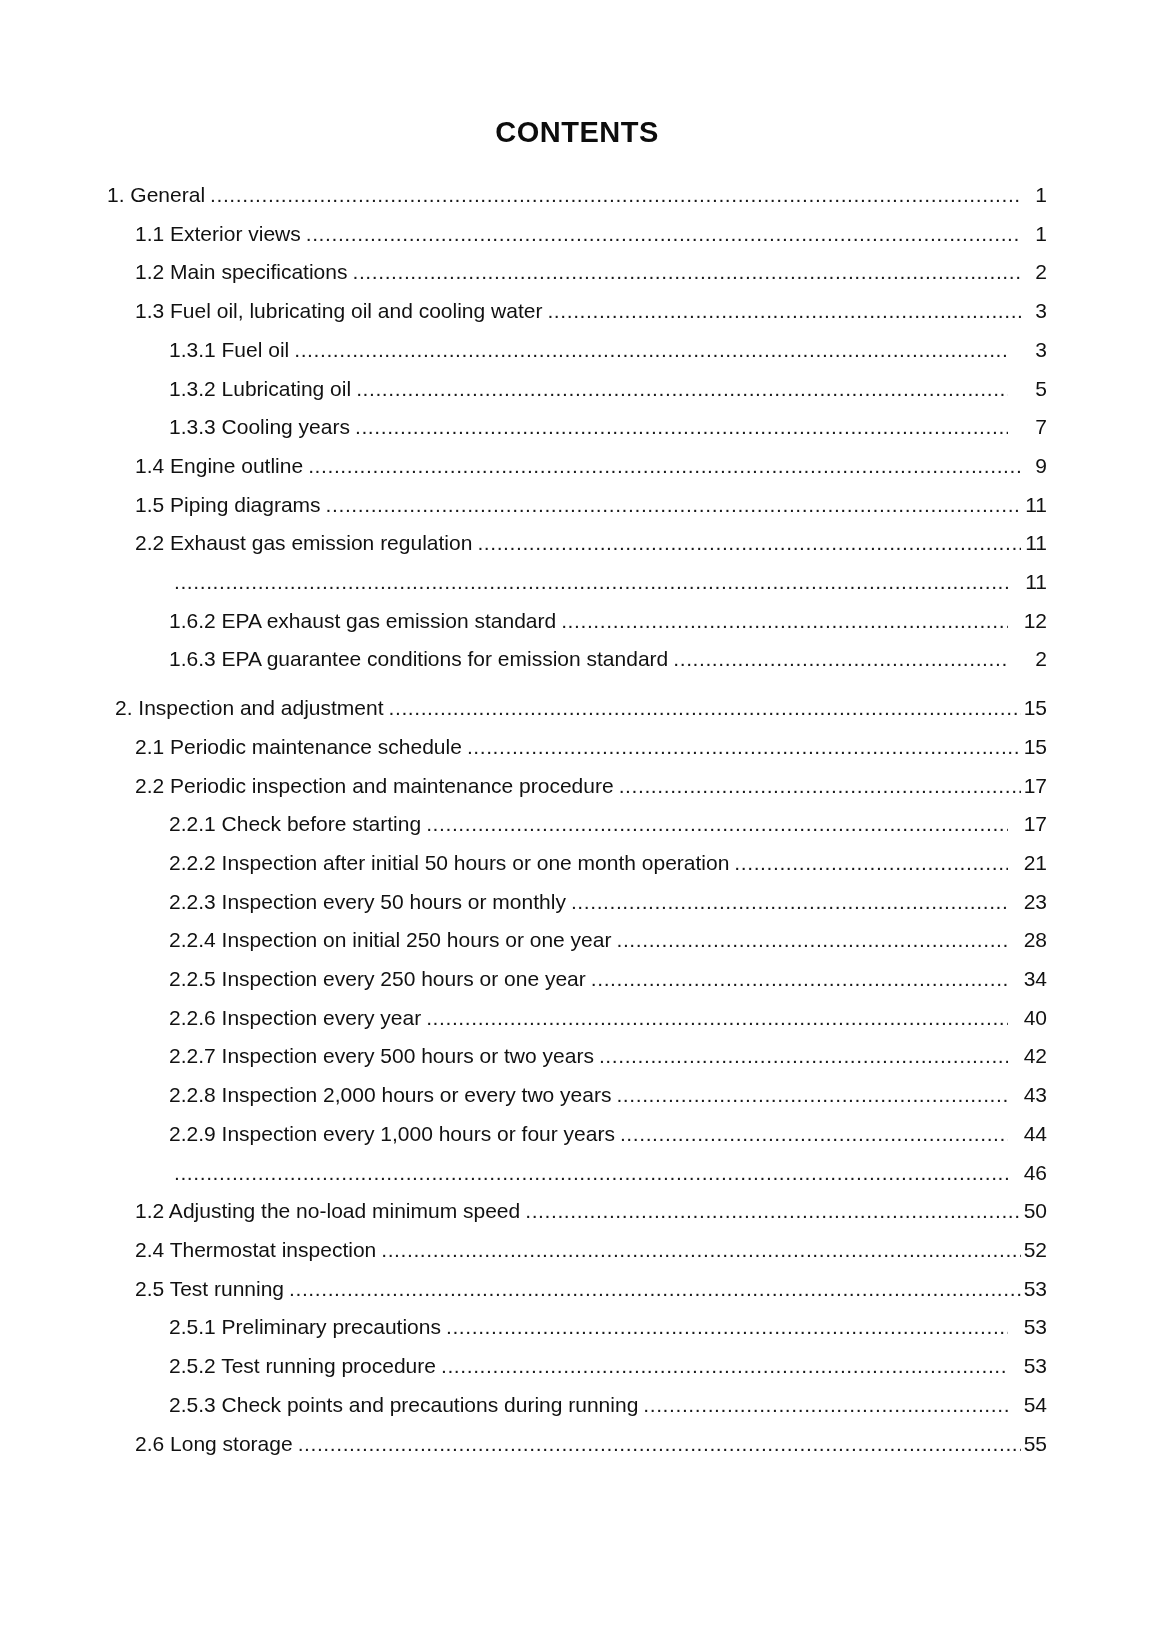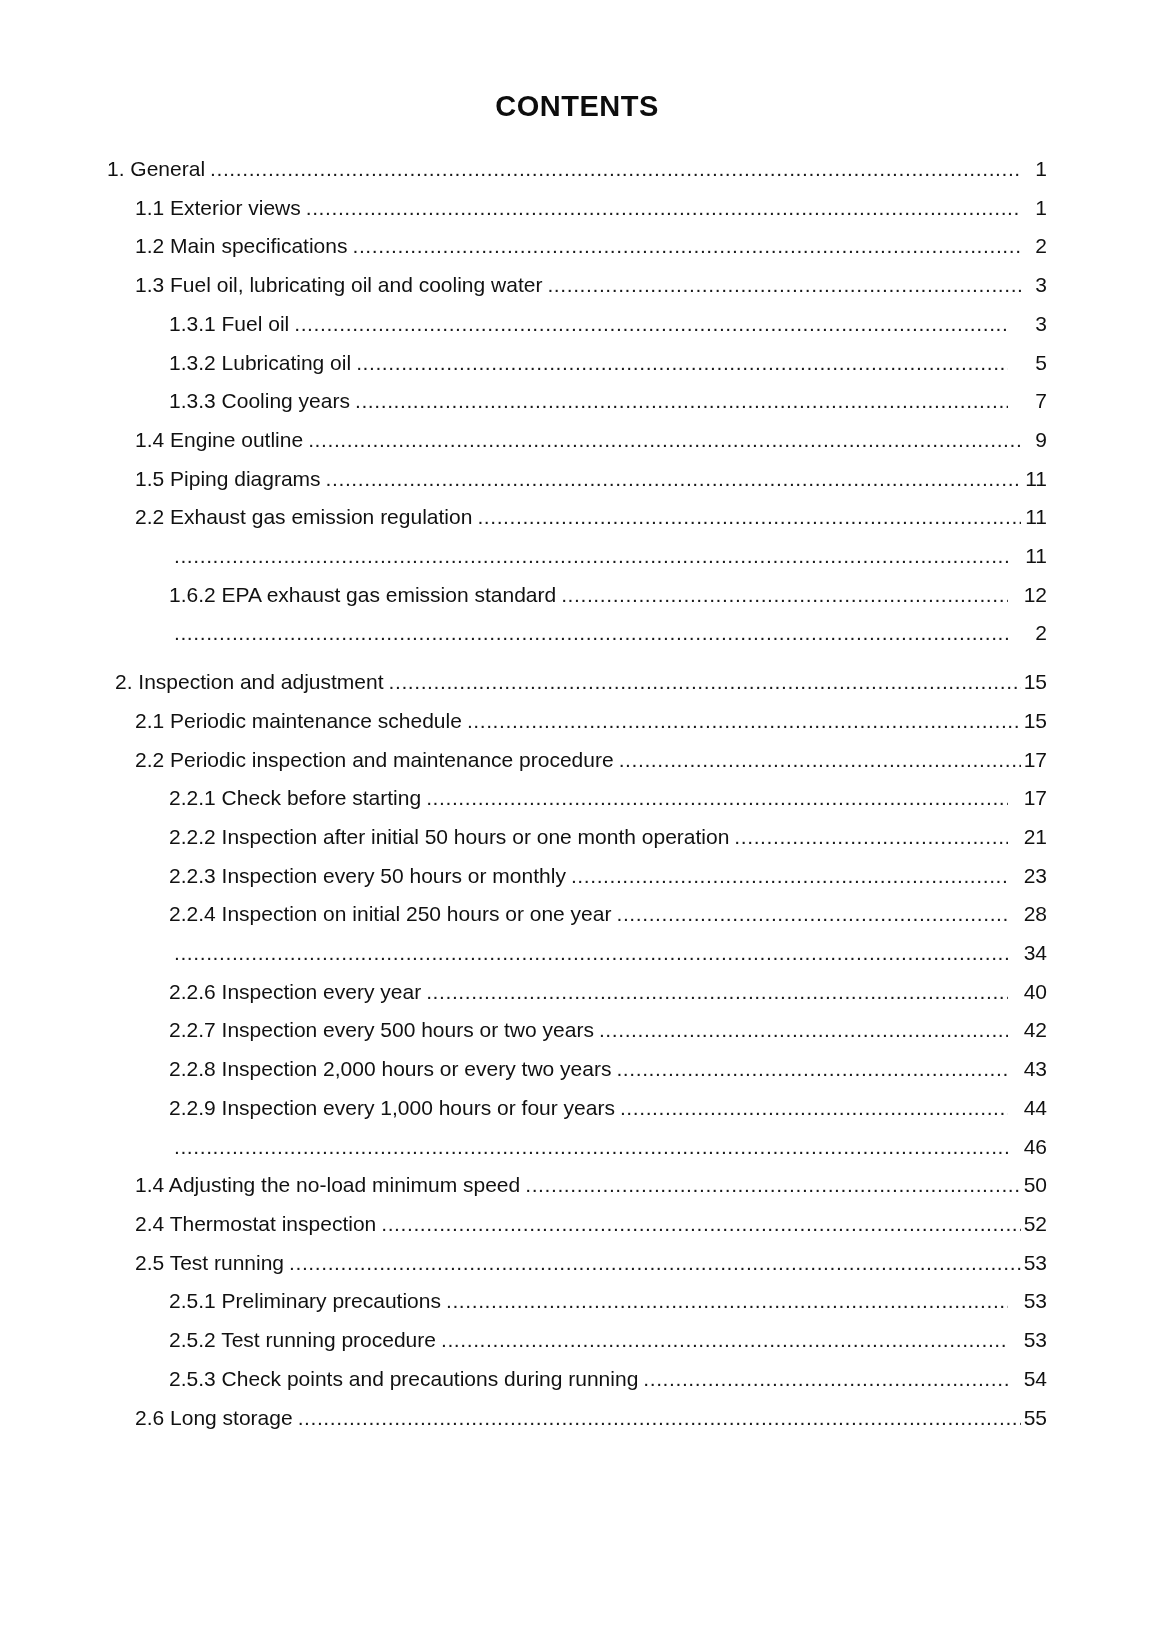--- a/index.html
+++ b/index.html
@@ -11,21 +11,21 @@
     width: 1157px;
     height: 1637px;
     font-family: "Liberation Sans", sans-serif;
     color: #111111;
     overflow: hidden;
   }
   .page {
     box-sizing: border-box;
     width: 1157px;
     height: 1370px;
-    padding: 90px 110px 0 107px;
+    padding: 116px 110px 0 107px;
   }
   .title {
     margin: 0 0 27px 0;
     text-align: center;
     font-size: 29px;
     font-weight: bold;
     letter-spacing: 0.5px;
     color: #0d0d0d;
   }
   .toc-list {
@@ -129,20 +129,21 @@
     <span class="page-num">11</span>
   </div>
 
   <div class="toc-row level-2">
     <span class="entry-label">1.6.2 EPA exhaust gas emission standard</span>
     <span class="leader">....................................................................................................................................................................................................................................................................</span>
     <span class="page-num">12</span>
   </div>
 
   <div class="toc-row level-2">
+    <span class="entry-label">1.6.3 EPA guarantee conditions for emission standard</span>
     <span class="leader">....................................................................................................................................................................................................................................................................</span>
     <span class="page-num">2</span>
   </div>
 
   <div class="toc-row level-0">
     <span class="entry-label">2. Inspection and adjustment</span>
     <span class="leader">....................................................................................................................................................................................................................................................................</span>
     <span class="page-num">15</span>
   </div>
 
@@ -176,20 +177,21 @@
     <span class="page-num">23</span>
   </div>
 
   <div class="toc-row level-2">
     <span class="entry-label">2.2.4 Inspection on initial 250 hours or one year</span>
     <span class="leader">....................................................................................................................................................................................................................................................................</span>
     <span class="page-num">28</span>
   </div>
 
   <div class="toc-row level-2">
+    <span class="entry-label">2.2.5 Inspection every 250 hours or one year</span>
     <span class="leader">....................................................................................................................................................................................................................................................................</span>
     <span class="page-num">34</span>
   </div>
 
   <div class="toc-row level-2">
     <span class="entry-label">2.2.6 Inspection every year</span>
     <span class="leader">....................................................................................................................................................................................................................................................................</span>
     <span class="page-num">40</span>
   </div>
 
@@ -210,21 +212,21 @@
     <span class="leader">....................................................................................................................................................................................................................................................................</span>
     <span class="page-num">44</span>
   </div>
 
   <div class="toc-row level-2">
     <span class="leader">....................................................................................................................................................................................................................................................................</span>
     <span class="page-num">46</span>
   </div>
 
   <div class="toc-row level-1">
-    <span class="entry-label">1.4 Adjusting the no-load minimum speed</span>
+    <span class="entry-label">1.2 Adjusting the no-load minimum speed</span>
     <span class="leader">....................................................................................................................................................................................................................................................................</span>
     <span class="page-num">50</span>
   </div>
 
   <div class="toc-row level-1">
     <span class="entry-label">2.4 Thermostat inspection</span>
     <span class="leader">....................................................................................................................................................................................................................................................................</span>
     <span class="page-num">52</span>
   </div>
 

